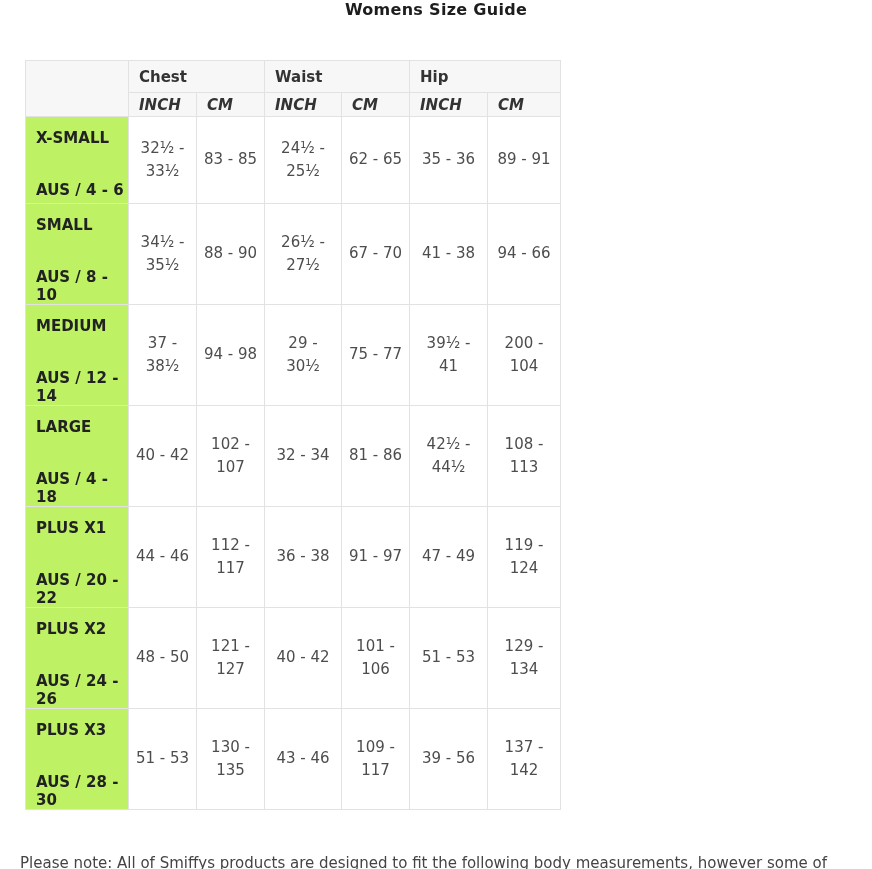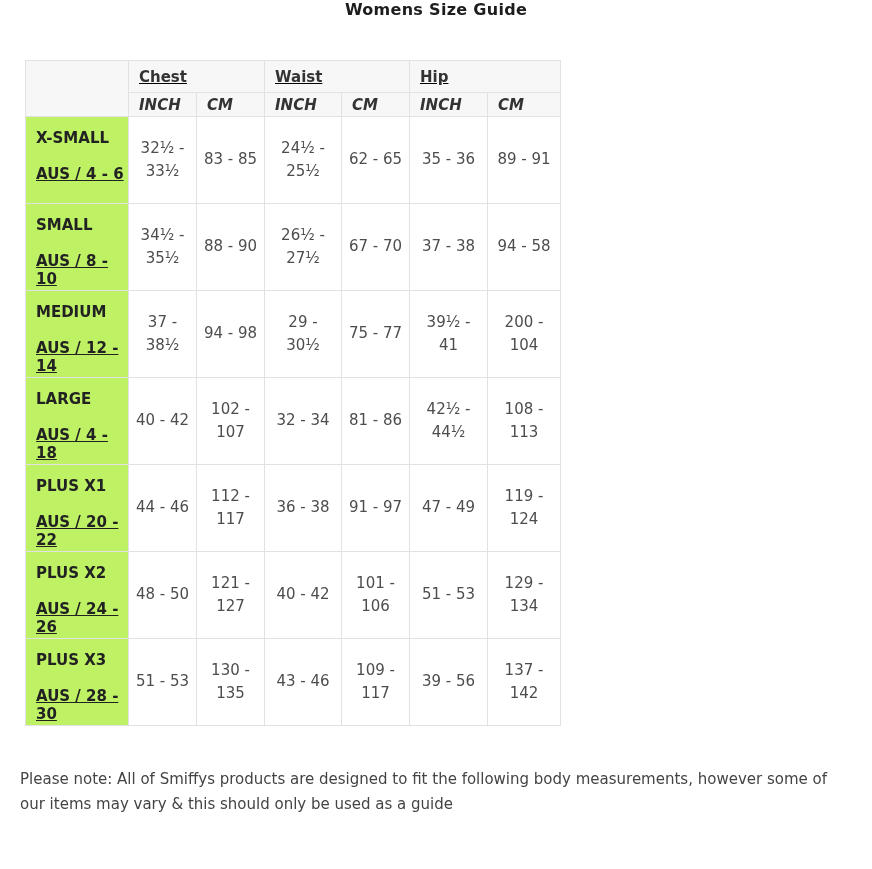--- a/index.html
+++ b/index.html
@@ -33,32 +33,32 @@
     font-size: 15px;
   }
   .size-guide thead th {
     background: #f7f7f7;
     color: #333333;
     font-weight: bold;
     text-align: left;
     padding: 0 4px 0 10px;
     vertical-align: middle;
   }
-  tr.group-row { height: 32px; text-decoration: underline; }
+  tr.group-row { height: 32px; }
   tr.unit-row  { height: 24px; font-style: italic; }
   tbody tr.body-row { height: 87px; }
   .size-guide tbody th.size-cell {
     background: #bef264;
     color: #222222;
     font-weight: bold;
     text-align: left;
     vertical-align: top;
     padding: 12px 4px 0 10px;
   }
-  .size-aus { margin-top: 18px; text-decoration: underline; }
+  .size-aus { margin-top: 34px; }
   .size-guide tbody td {
     text-align: center;
     vertical-align: middle;
     color: #4d4d4d;
     padding: 0 6px;
     line-height: 1.55;
   }
   .note {
     width: 832px;
     margin: 41px auto 0 auto;
@@ -114,22 +114,22 @@
     </tr>
     <tr class="body-row">
       <th class="size-cell">
         <div class="size-name">SMALL</div>
         <div class="size-aus">AUS / 8 - 10</div>
       </th>
       <td>34½ - 35½</td>
       <td>88 - 90</td>
       <td>26½ - 27½</td>
       <td>67 - 70</td>
-      <td>37 - 38</td>
-      <td>94 - 58</td>
+      <td>41 - 38</td>
+      <td>94 - 66</td>
     </tr>
     <tr class="body-row">
       <th class="size-cell">
         <div class="size-name">MEDIUM</div>
         <div class="size-aus">AUS / 12 - 14</div>
       </th>
       <td>37 - 38½</td>
       <td>94 - 98</td>
       <td>29 - 30½</td>
       <td>75 - 77</td>

